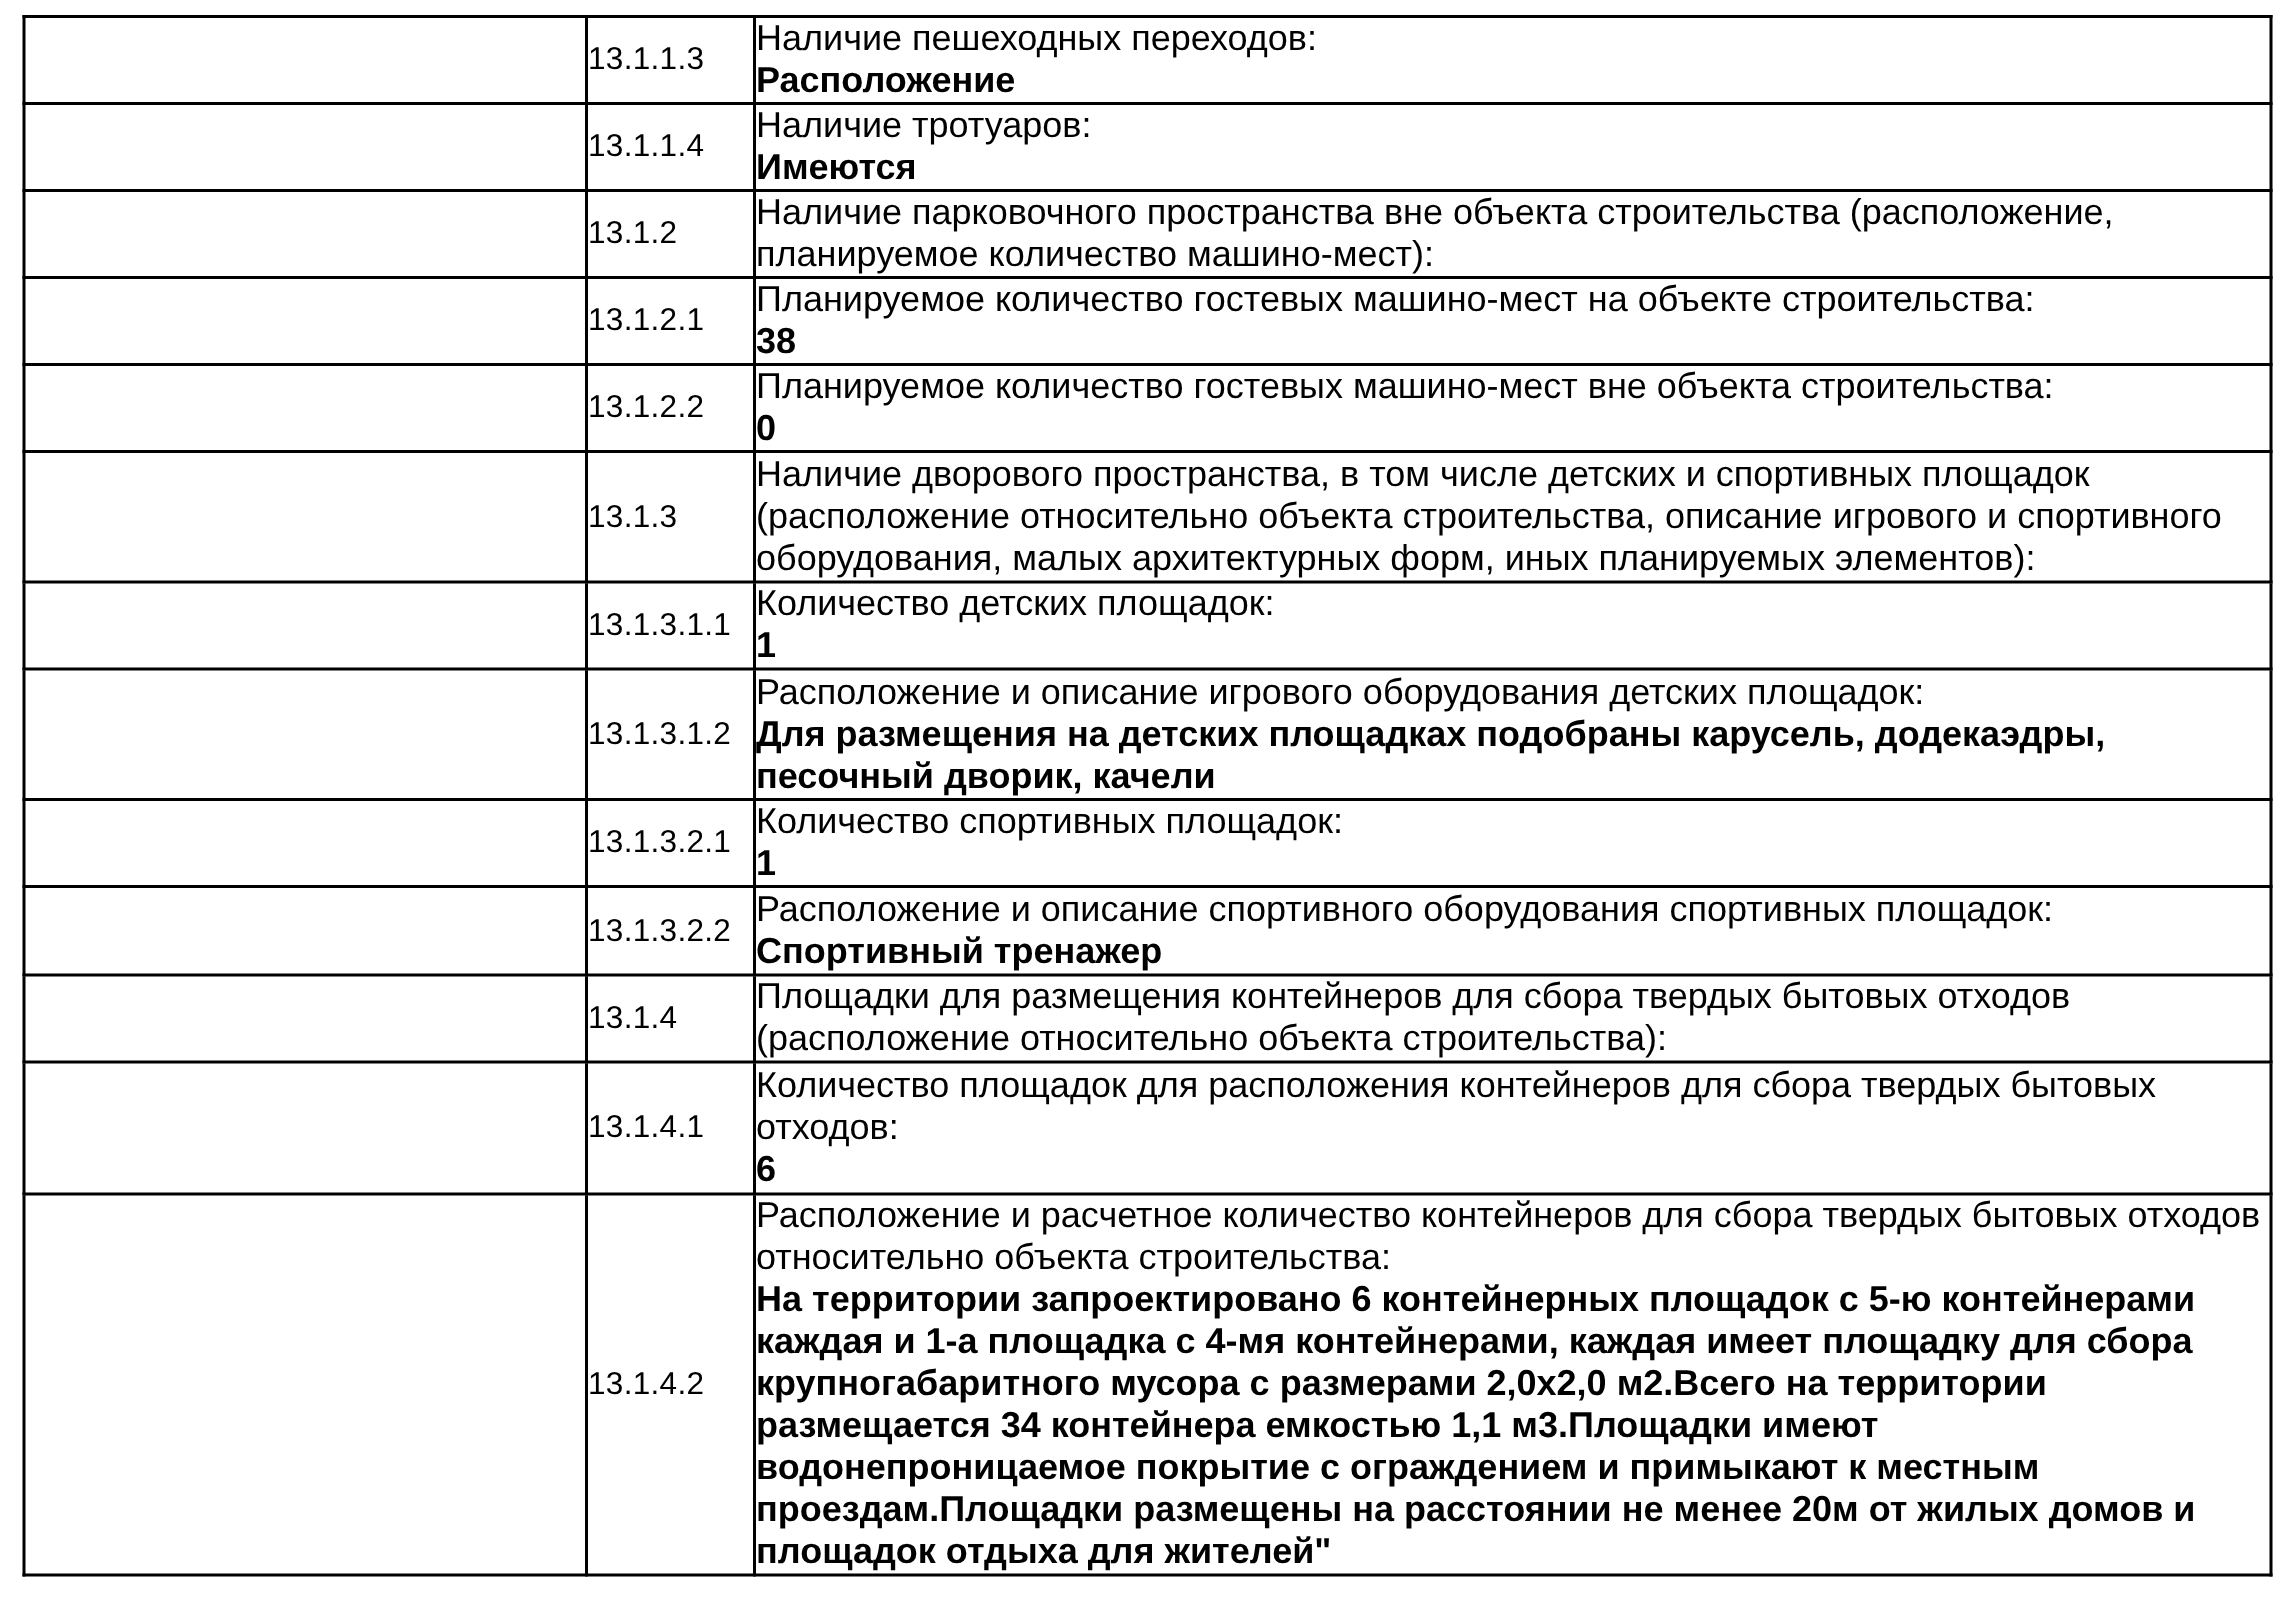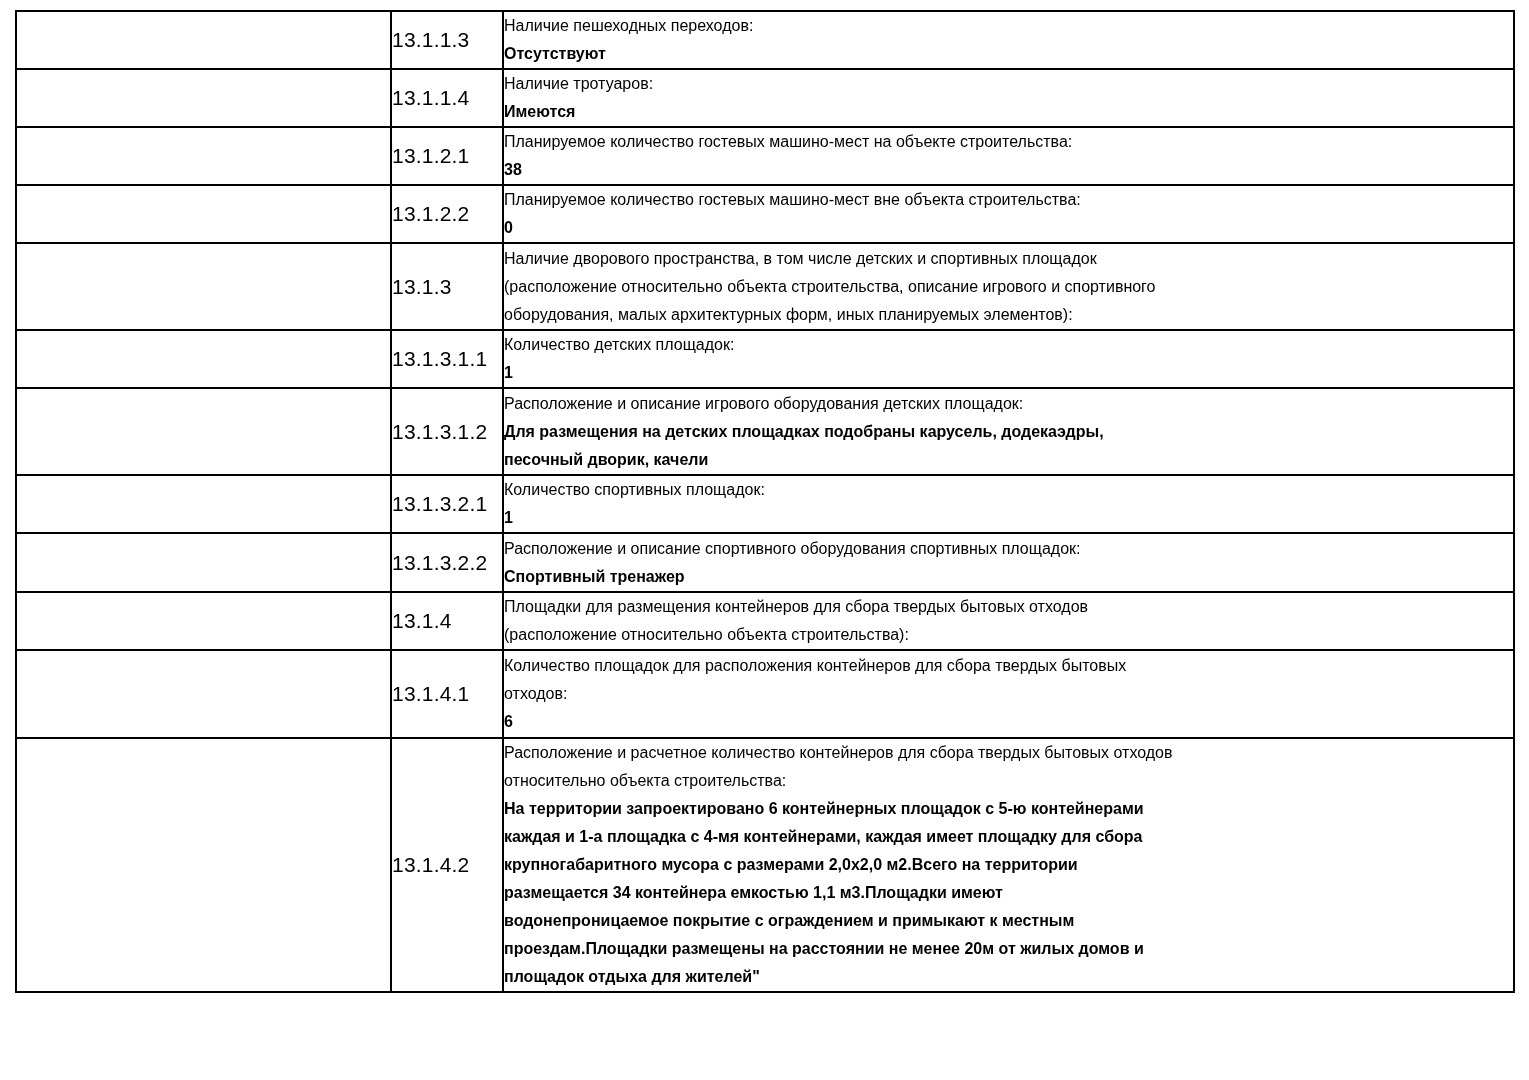--- a/index.html
+++ b/index.html
@@ -32,21 +32,21 @@
   col.c2 { width: 112px; }
   col.c3 { width: auto; }
   td.code-cell {
     vertical-align: middle;
     font-size: 21px;
     padding: 0 2px 0 7px;
     letter-spacing: 0.2px;
   }
   td.content-cell {
     vertical-align: middle;
-    font-size: 16px;
+    font-size: 24px;
     line-height: 28px;
     padding: 1px 8px 2px 5px;
   }
   .row-label, .row-value {
     display: block;
     white-space: pre-line;
   }
   .row-value {
     font-weight: bold;
   }
@@ -74,29 +74,38 @@
         <col class="c1">
         <col class="c2">
         <col class="c3">
       </colgroup>
     <tbody>
       <tr class="h1">
         <td class="empty-cell"></td>
         <td class="code-cell">13.1.1.3</td>
         <td class="content-cell">
           <span class="row-label">Наличие пешеходных переходов:</span>
-          <span class="row-value">Отсутствуют</span>
+          <span class="row-value">Расположение</span>
         </td>
       </tr>
       <tr class="h2">
         <td class="empty-cell"></td>
         <td class="code-cell">13.1.1.4</td>
         <td class="content-cell">
           <span class="row-label">Наличие тротуаров:</span>
           <span class="row-value">Имеются</span>
+        </td>
+      </tr>
+      <tr class="h3">
+        <td class="empty-cell"></td>
+        <td class="code-cell">13.1.2</td>
+        <td class="content-cell">
+          <span class="row-label">Наличие парковочного пространства вне объекта строительства (расположение,
+планируемое количество машино-мест):</span>
+          <span class="row-value"></span>
         </td>
       </tr>
       <tr class="h4">
         <td class="empty-cell"></td>
         <td class="code-cell">13.1.2.1</td>
         <td class="content-cell">
           <span class="row-label">Планируемое количество гостевых машино-мест на объекте строительства:</span>
           <span class="row-value">38</span>
         </td>
       </tr>

